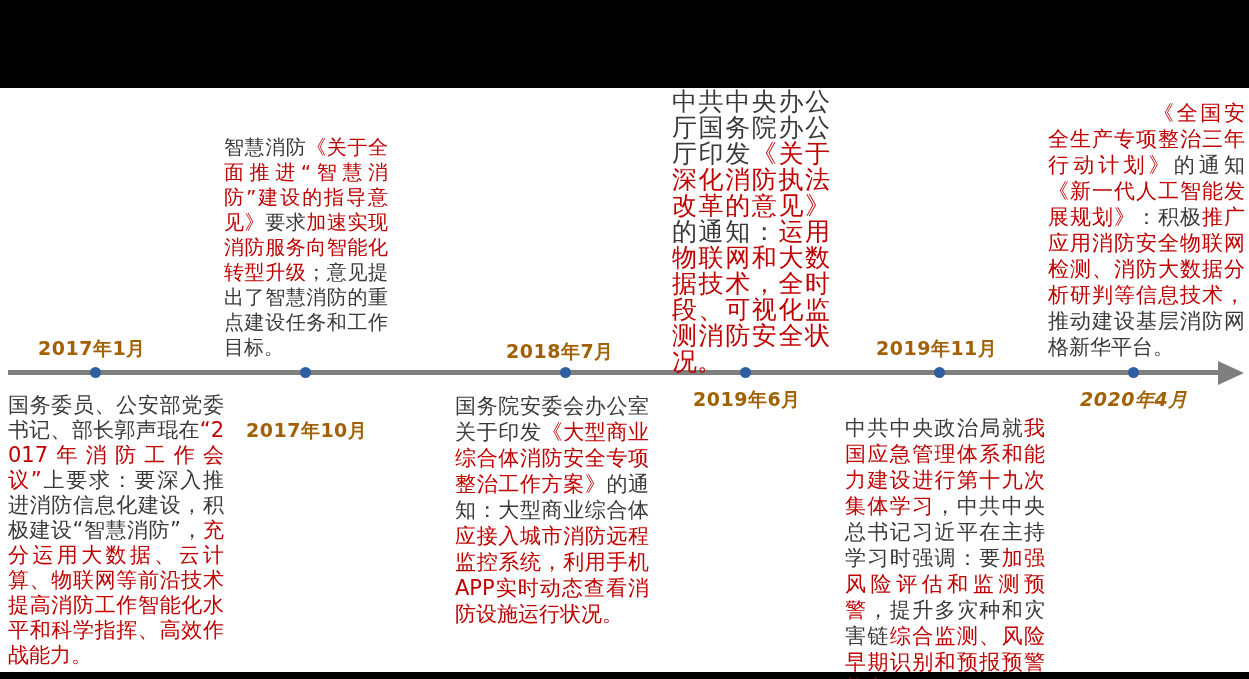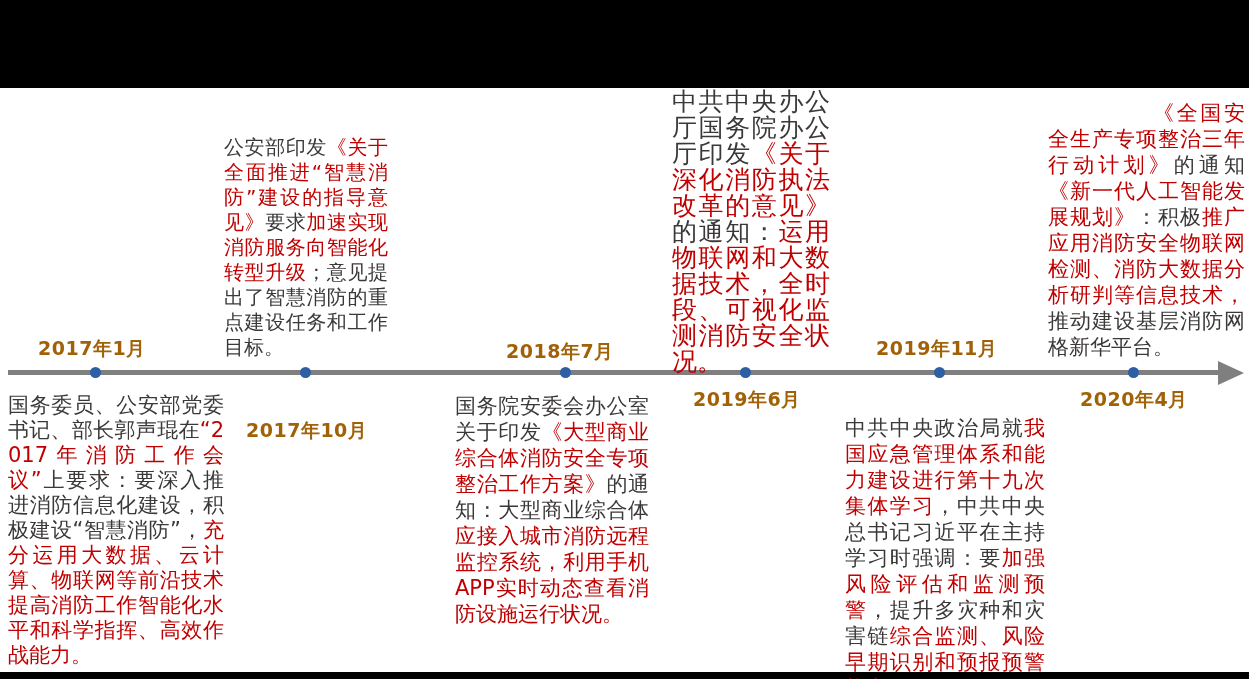--- a/index.html
+++ b/index.html
@@ -39,21 +39,21 @@
 
   .date {
     position:absolute; font-weight:700; font-size:19px;
     color:#a16207; white-space:nowrap; letter-spacing:0.5px;
   }
   .date-0 { left:38px;  top:336px; }
   .date-1 { left:246px; top:390px;margin-top:28px; }
   .date-2 { left:506px; top:339px; }
   .date-3 { left:693px; top:387px; }
   .date-4 { left:876px; top:336px;text-align:center; }
-  .date-5 { left:1080px; top:387px; }
+  .date-5 { left:1080px; top:387px;font-style:italic; }
 
   .block {
     position:absolute; text-align:justify; font-weight:400;
     color:#3b3838; word-break:break-all;
   }
   .block .em { color:#c00000; }
   .block .plain { color:#3b3838; }
 
   .block-0 { left:8px;    top:393px;    width:216px; font-size:21px; line-height:25px; }
   .block-1 { left:224px;  bottom:319px; width:164px; font-size:20px; line-height:25px; }
@@ -73,21 +73,21 @@
 
   <div>
     <div class="marker marker-0"></div>
     <div class="date date-0">2017年1月</div>
     <div class="block block-0"><span class="plain">国务委员、公安部党委书记、部长郭声琨在</span><span class="em">“2017年消防工作会议”</span><span class="plain">上要求：要深入推进消防信息化建设，积极建设“智慧消防”，</span><span class="em">充分运用大数据、云计算、物联网等前沿技术提高消防工作智能化水平和科学指挥、高效作战能力。</span></div>
   </div>
 
   <div>
     <div class="marker marker-1"></div>
     <div class="date date-1">2017年10月</div>
-    <div class="block block-1"><span class="plain">公安部印发</span><span class="em">《关于全面推进“智慧消防”建设的指导意见》</span><span class="plain">要求</span><span class="em">加速实现消防服务向智能化转型升级</span><span class="plain">；意见提出了智慧消防的重点建设任务和工作目标。</span></div>
+    <div class="block block-1"><span class="plain">智慧消防</span><span class="em">《关于全面推进“智慧消防”建设的指导意见》</span><span class="plain">要求</span><span class="em">加速实现消防服务向智能化转型升级</span><span class="plain">；意见提出了智慧消防的重点建设任务和工作目标。</span></div>
   </div>
 
   <div>
     <div class="marker marker-2"></div>
     <div class="date date-2">2018年7月</div>
     <div class="block block-2"><span class="plain">国务院安委会办公室关于印发</span><span class="em">《大型商业综合体消防安全专项整治工作方案》</span><span class="plain">的通知：大型商业综合体</span><span class="em">应接入城市消防远程监控系统，利用手机APP实时动态查看消防设施运行状况。</span></div>
   </div>
 
   <div>
     <div class="marker marker-3"></div>

